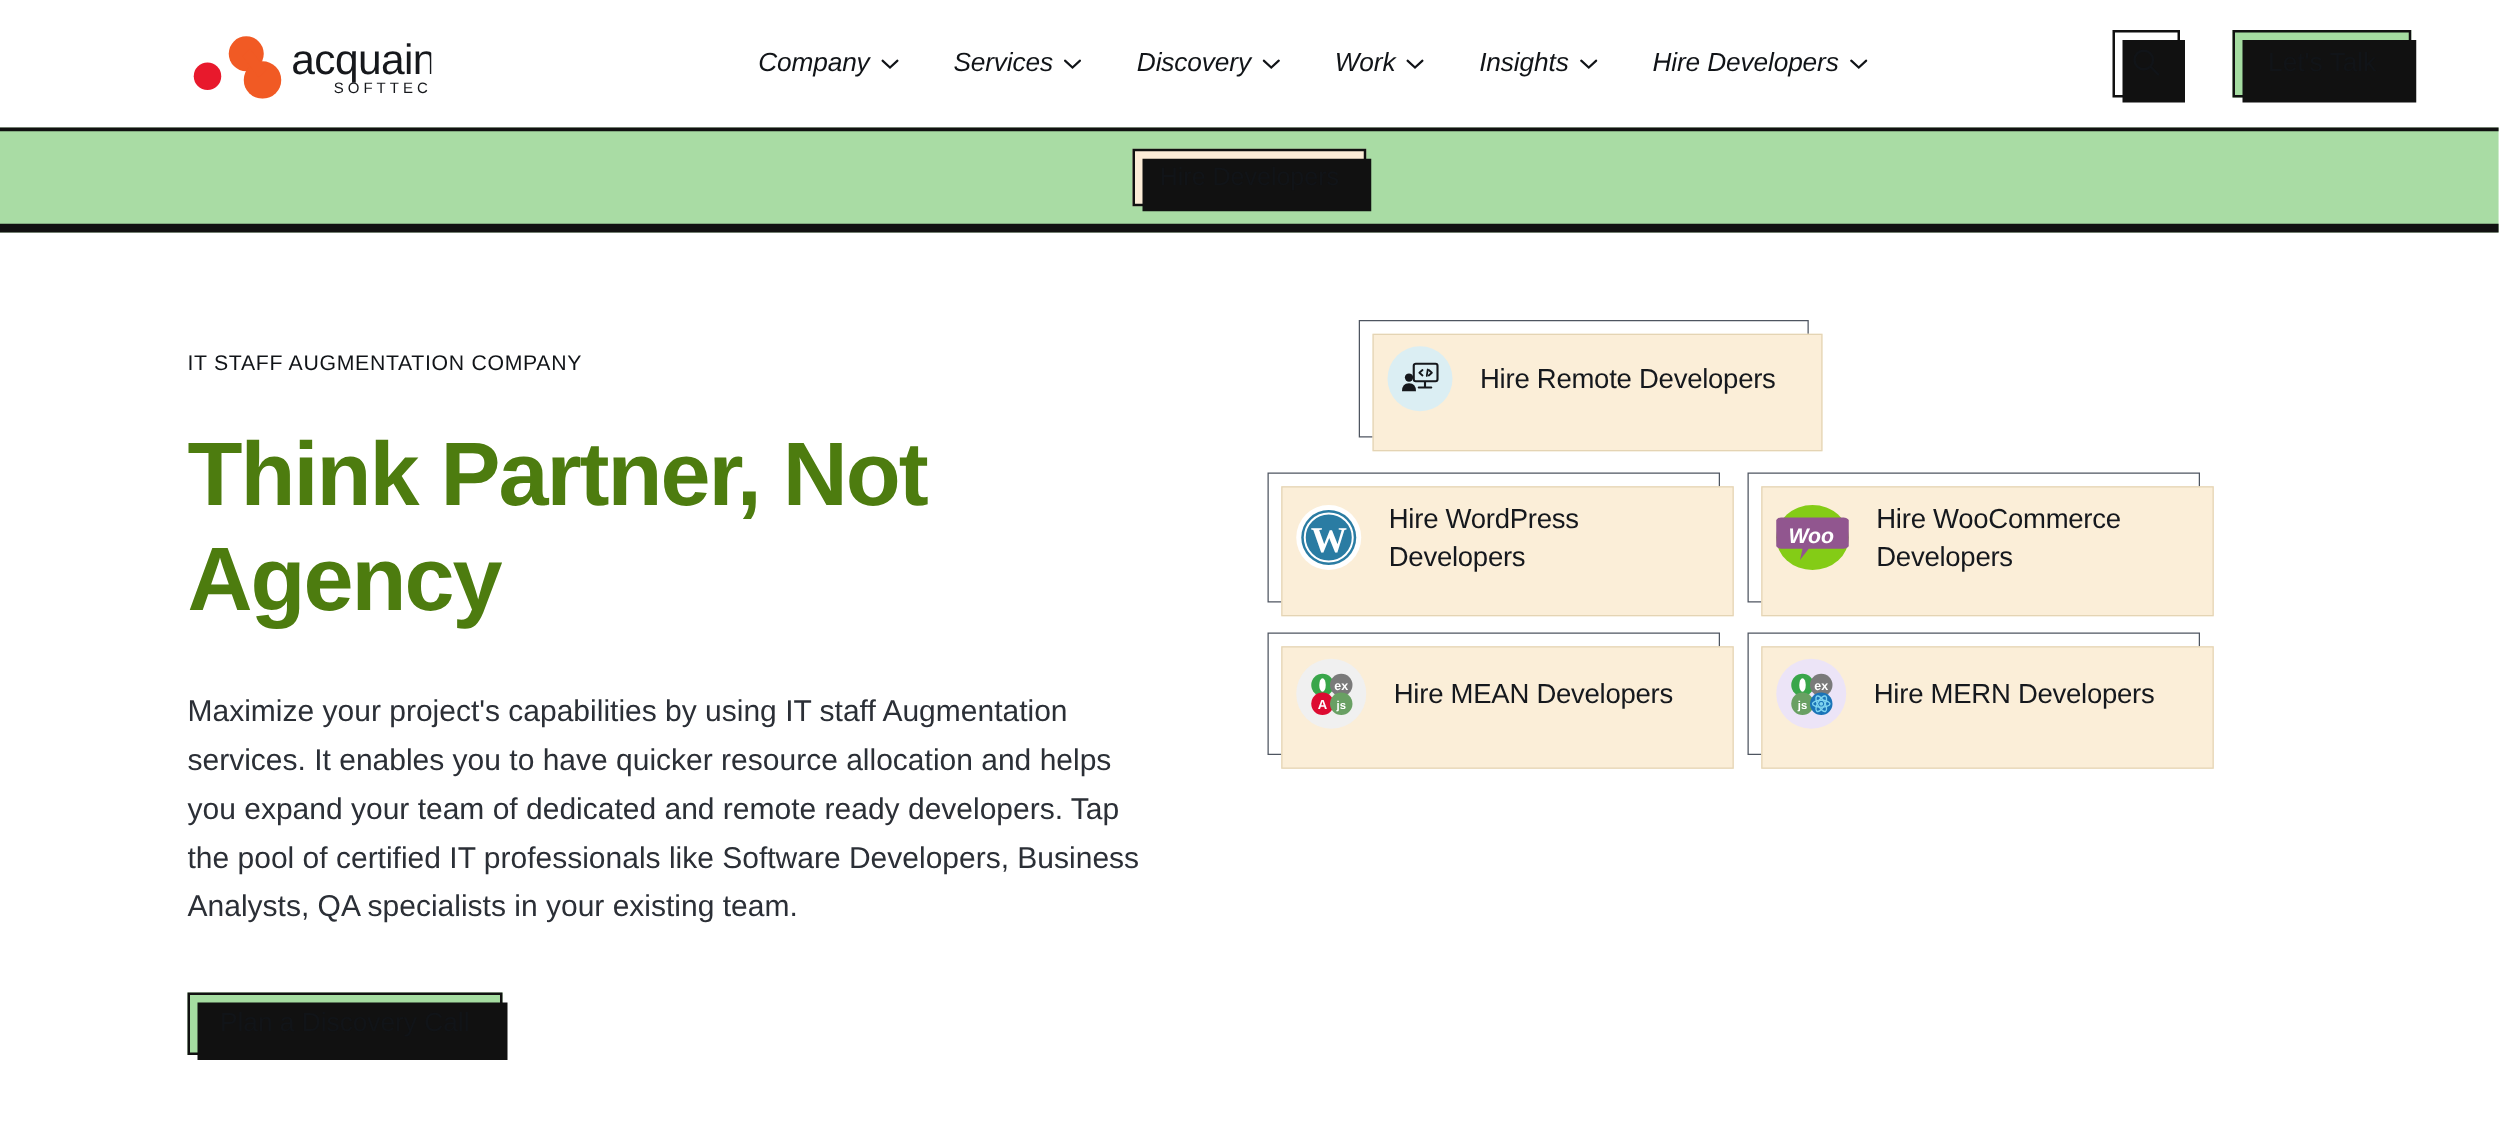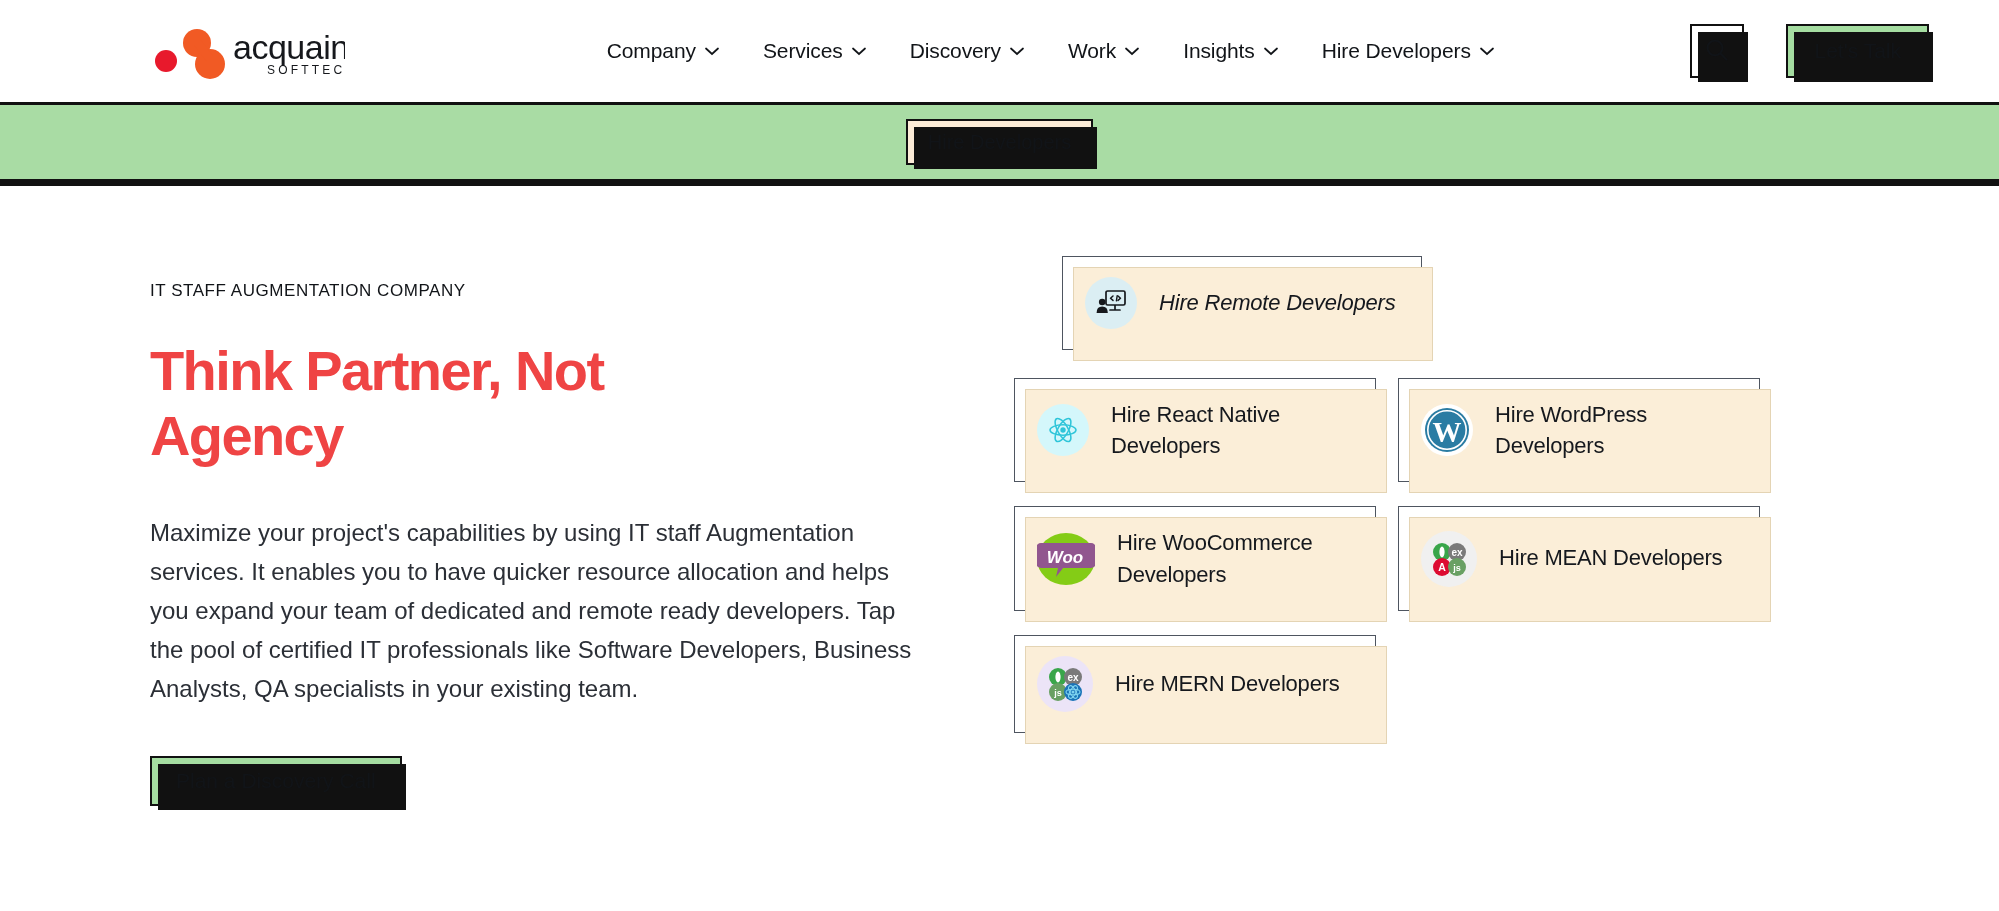--- a/index.html
+++ b/index.html
@@ -24,20 +24,21 @@
   .logo { display: flex; align-items: center; width: 250px; flex: 0 0 auto; }
   .logo svg { display:block; }
 
   .nav {
     flex: 1 1 auto;
     display: flex;
     align-items: center;
     justify-content: center;
     gap: 44px;
     margin-left: 10px;
+    font-style: italic;
   }
   .nav-item {
     display: flex;
     align-items: center;
     gap: 9px;
     font-size: 21px;
     color: #111418;
     cursor: pointer;
     white-space: nowrap;
     letter-spacing: -0.1px;
@@ -122,25 +123,25 @@
   }
   .hero-left { width: 820px; flex: 0 0 auto; padding-top: 35px; }
   .eyebrow {
     font-size: 17px;
     font-weight: normal;
     letter-spacing: 0.55px;
     color: #111418;
     margin-bottom: 38px;
   }
   .hero-title {
-    font-size: 56px;
+    font-size: 72px;
     font-weight: bold;
     line-height: 1.16;
     letter-spacing: -1.6px;
-    color: #ef4444;
+    color: #4d7c0f;
     margin-bottom: 44px;
     max-width: 640px;
   }
   .hero-para {
     font-size: 24px;
     line-height: 1.63;
     color: #2b2f36;
     max-width: 775px;
     margin-bottom: 48px;
   }
@@ -189,24 +190,23 @@
   }
   .icon-badge {
     width: 52px; height: 52px;
     border-radius: 50%;
     flex: 0 0 auto;
     display:flex; align-items:center; justify-content:center;
   }
   .icon-badge svg { display:block; }
 
   .remote-row {
-    margin-left: 92px;
+    margin-left: 117px;
     width: 360px;
     margin-bottom: 28px;
-    font-style: italic;
   }
   .remote-row .card { min-height: 92px; }
 
   .grid {
     display: grid;
     grid-template-columns: 362px 362px;
     column-gap: 22px;
     row-gap: 24px;
     margin-left: 44px;
   }
@@ -326,31 +326,20 @@
               <path d="M1.6 25 Q1.6 18.6 7.2 18.6 Q12.8 18.6 12.8 25 Z" fill="#16181c"></path>
             </svg>
           </span>
           <span class="card-label">Hire Remote Developers</span>
         </div>
       </div>
 
       <div class="grid">
 
 
-        <div class="card">
-          <span class="icon-badge" style="background:#d4f7fb">
-            <svg width="32" height="32" viewBox="0 0 32 32">
-              <circle cx="16" cy="16" r="2.7" fill="#2ec5d9"></circle>
-              <ellipse cx="16" cy="16" rx="13" ry="5.2" stroke="#2ec5d9" stroke-width="1.5" fill="none"></ellipse>
-              <ellipse cx="16" cy="16" rx="13" ry="5.2" stroke="#2ec5d9" stroke-width="1.5" fill="none" transform="rotate(60 16 16)"></ellipse>
-              <ellipse cx="16" cy="16" rx="13" ry="5.2" stroke="#2ec5d9" stroke-width="1.5" fill="none" transform="rotate(120 16 16)"></ellipse>
-            </svg>
-          </span>
-          <span class="card-label">Hire React Native Developers</span>
-        </div>
 
         <div class="card">
           <span class="icon-badge" style="background:#ffffff">
             <svg width="48" height="48" viewBox="0 0 48 48">
               <circle cx="24" cy="24" r="22" fill="#2a7ca3"></circle>
               <circle cx="24" cy="24" r="19.2" fill="none" stroke="#ffffff" stroke-width="1.6"></circle>
               <text x="24" y="35.5" text-anchor="middle" font-family="'Liberation Serif',serif" font-size="29" font-weight="bold" fill="#ffffff">W</text>
             </svg>
           </span>
           <span class="card-label">Hire WordPress Developers</span>

